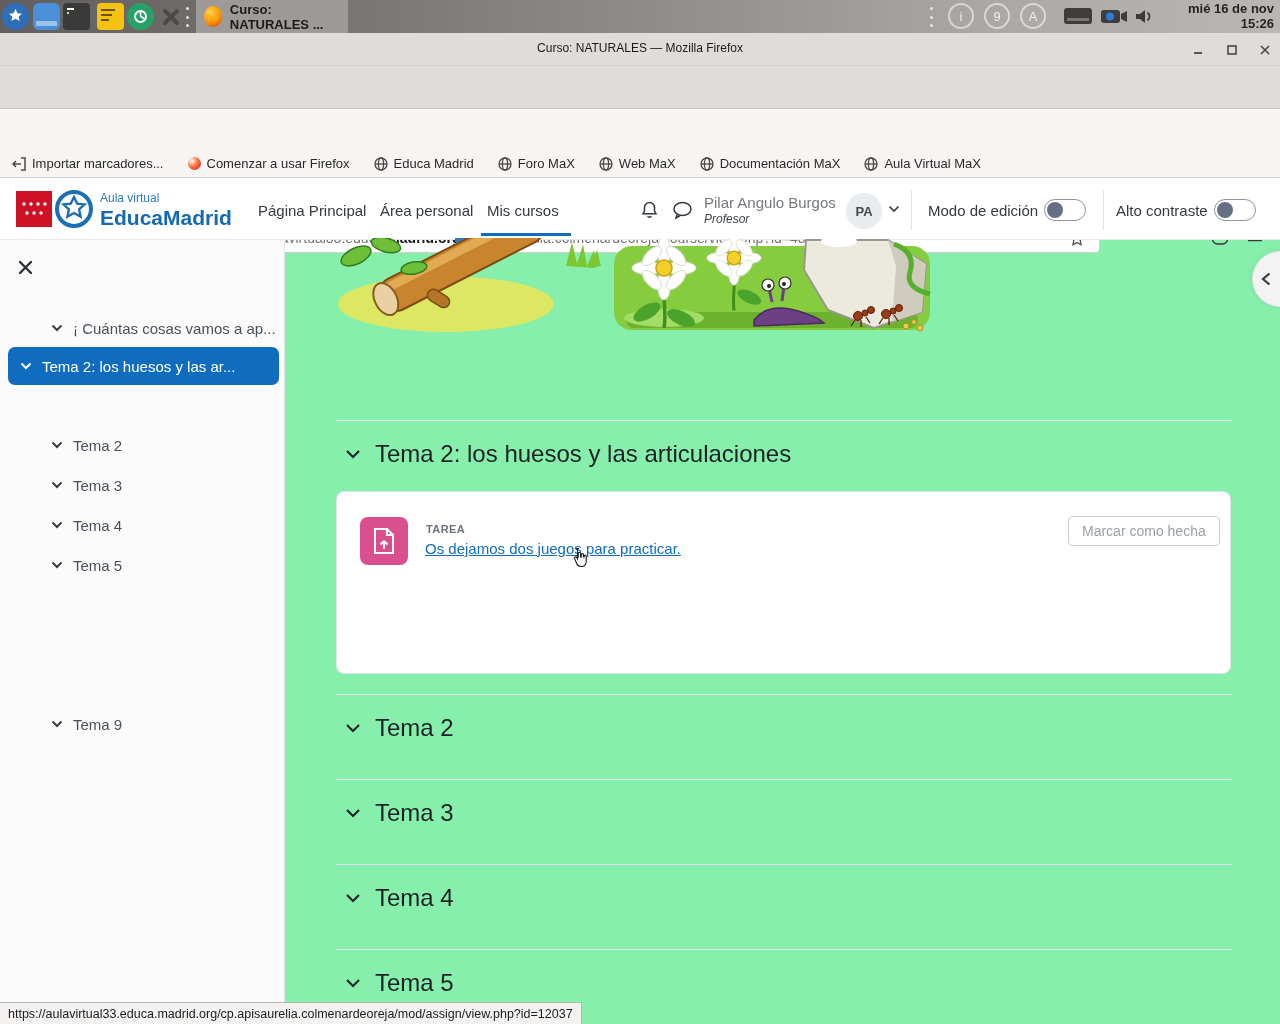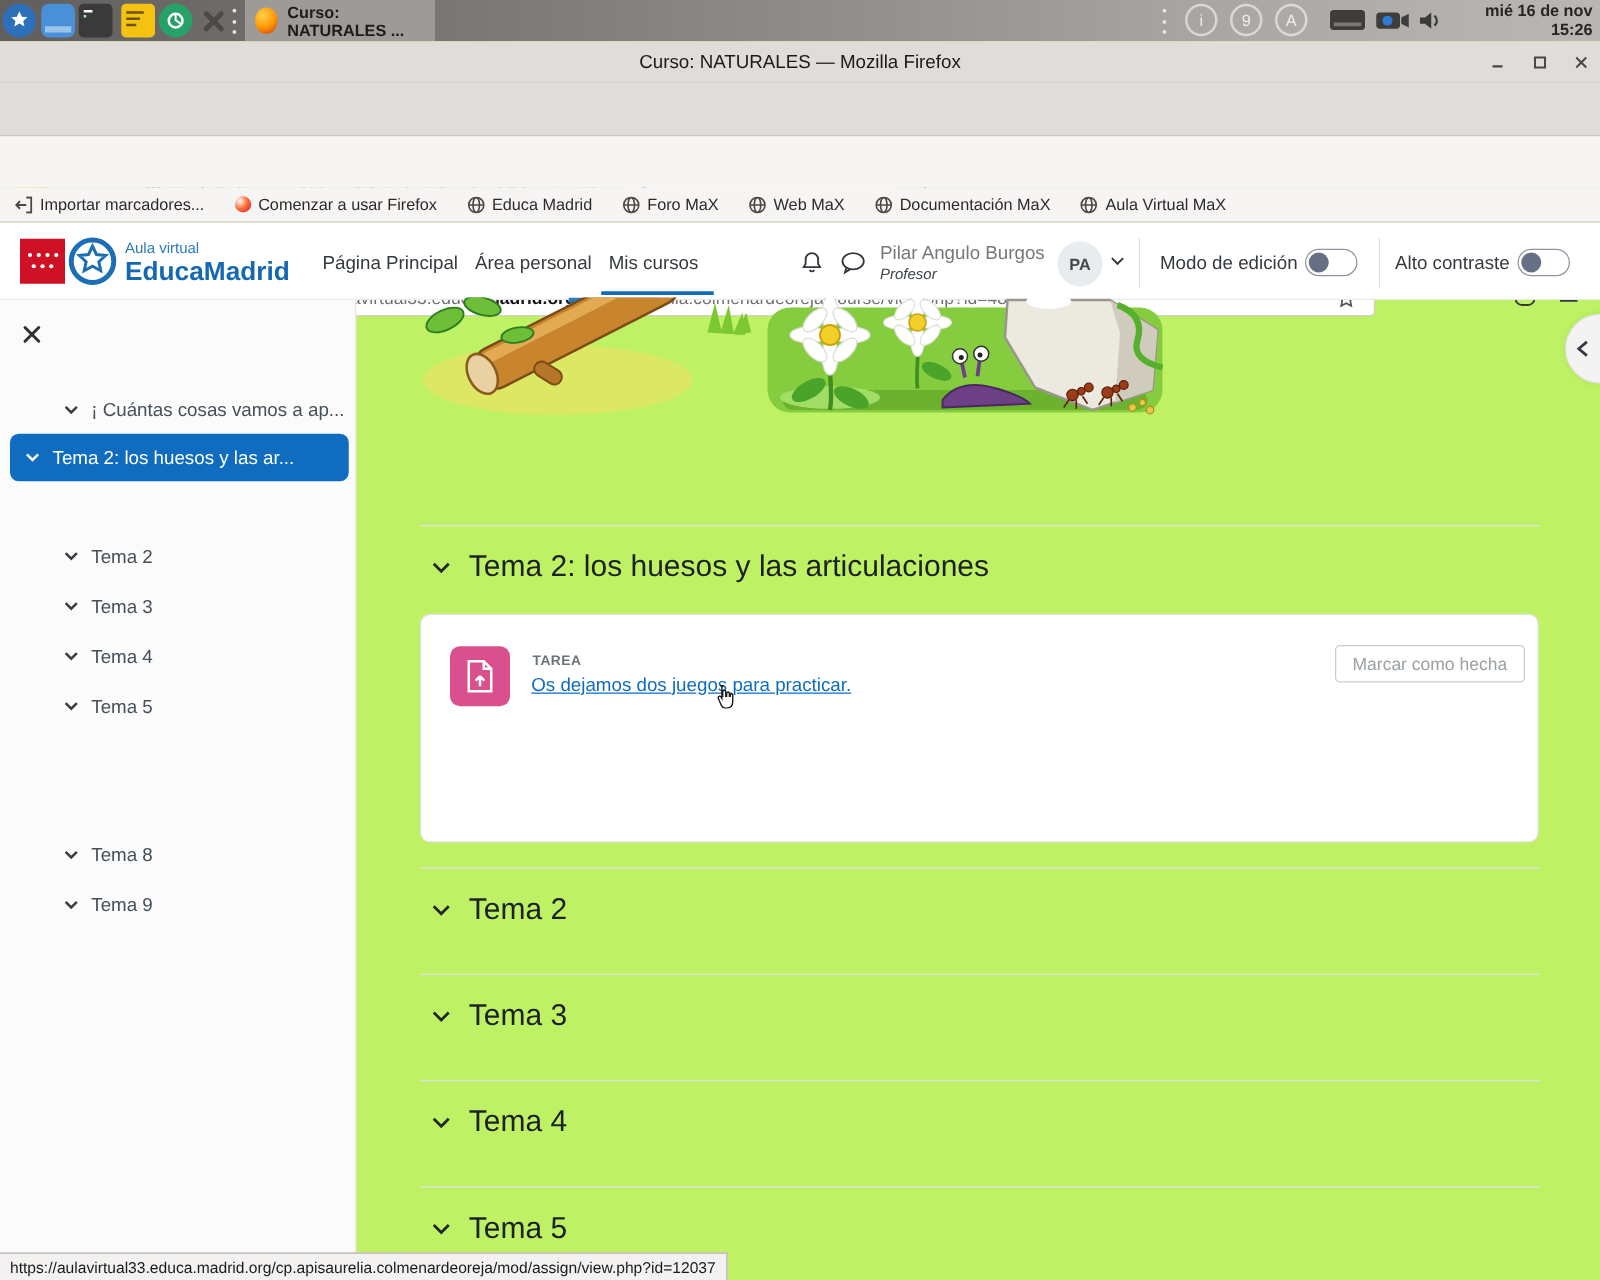--- a/index.html
+++ b/index.html
@@ -1,17 +1,17 @@
 <!DOCTYPE html>
 <html><head>
 <meta charset="utf-8">
 <style>
   html,body{margin:0;padding:0;background:#fff;}
   #screen{position:relative;width:1280px;height:1024px;overflow:hidden;
-    font-family:"Liberation Sans",sans-serif;background:#bef264;}
+    font-family:"Liberation Sans",sans-serif;background:#86efac;}
   .abs{position:absolute;}
   svg{display:block;}
 
   
   #sysbar{left:0;top:0;width:1280px;height:33px;
     background:linear-gradient(90deg,#615f5d 0%,#777371 25%,#94908d 55%,#aca8a5 78%,#bab6b3 100%);}
   .lch{position:absolute;top:3px;width:27px;height:27px;border-radius:6px;}
   .gripdots{position:absolute;top:7px;width:4px;height:20px;display:flex;flex-direction:column;justify-content:space-between;}
   .gripdots i{width:3px;height:3px;border-radius:50%;background:#e8e6e4;}
   #taskbtn{position:absolute;left:196px;top:0;width:152px;height:33px;background:#9d9a97;
@@ -20,21 +20,21 @@
     background:radial-gradient(circle at 35% 30%,#ffd24a,#ff9400 55%,#e2540a 82%,#b5300a);}
   #taskbtn span{font-size:13px;font-weight:700;color:#1d1c1b;}
   .trayletter{position:absolute;top:3px;width:26px;height:26px;border-radius:50%;
     border:2px solid rgba(255,255,255,.55);color:rgba(255,255,255,.8);
     font-size:13px;display:flex;align-items:center;justify-content:center;box-sizing:border-box;}
   #clock{position:absolute;right:6px;top:1px;width:120px;text-align:right;color:#262524;
     font-size:13px;font-weight:700;line-height:15px;}
 
   
   #titlebar{left:0;top:33px;width:1280px;height:33px;background:#dfdcd9;border-bottom:1px solid #d3d0cd;box-sizing:border-box;}
-  #titlebar .t{position:absolute;left:0;right:0;top:8px;text-align:center;font-size:15px;color:#1b1a19;}
+  #titlebar .t{position:absolute;left:0;right:0;top:8px;text-align:center;font-size:12px;color:#1b1a19;}
   .winctl{position:absolute;top:8px;width:18px;height:18px;}
 
   
   #tabbar{left:0;top:66px;width:1280px;height:42px;background:#dfdcd9;}
   .tab{position:absolute;top:72px;height:32px;display:flex;align-items:center;border-radius:5px;}
   .tab .tab-ic{margin-left:10px;}
   .tab .tab-label{margin-left:8px;font-size:13px;color:#23211f;white-space:nowrap;overflow:hidden;flex:1;}
   .tab .tab-close{margin:0 8px 0 4px;}
   .tab .tab-fade{position:absolute;right:26px;top:0;width:26px;height:32px;
     background:linear-gradient(90deg,rgba(223,220,217,0),#dfdcd9);}
@@ -490,28 +490,20 @@
       </span>
     <span class="lbl">Tema 4</span>
   </div>
   <div class="srow" style="top:552px;">
     <span class="chev">
         <svg width="12" height="8" viewBox="0 0 12 8">
           <path d="M1.5 1.5L6 6l4.5-4.5" fill="none" stroke="#3a3f44" stroke-width="2"></path>
         </svg>
       </span>
     <span class="lbl">Tema 5</span>
-  </div>
-  <div class="srow" style="top:671px;">
-    <span class="chev">
-        <svg width="12" height="8" viewBox="0 0 12 8">
-          <path d="M1.5 1.5L6 6l4.5-4.5" fill="none" stroke="#3a3f44" stroke-width="2"></path>
-        </svg>
-      </span>
-    <span class="lbl">Tema 8</span>
   </div>
   <div class="srow" style="top:711px;">
     <span class="chev">
         <svg width="12" height="8" viewBox="0 0 12 8">
           <path d="M1.5 1.5L6 6l4.5-4.5" fill="none" stroke="#3a3f44" stroke-width="2"></path>
         </svg>
       </span>
     <span class="lbl">Tema 9</span>
   </div>
 

